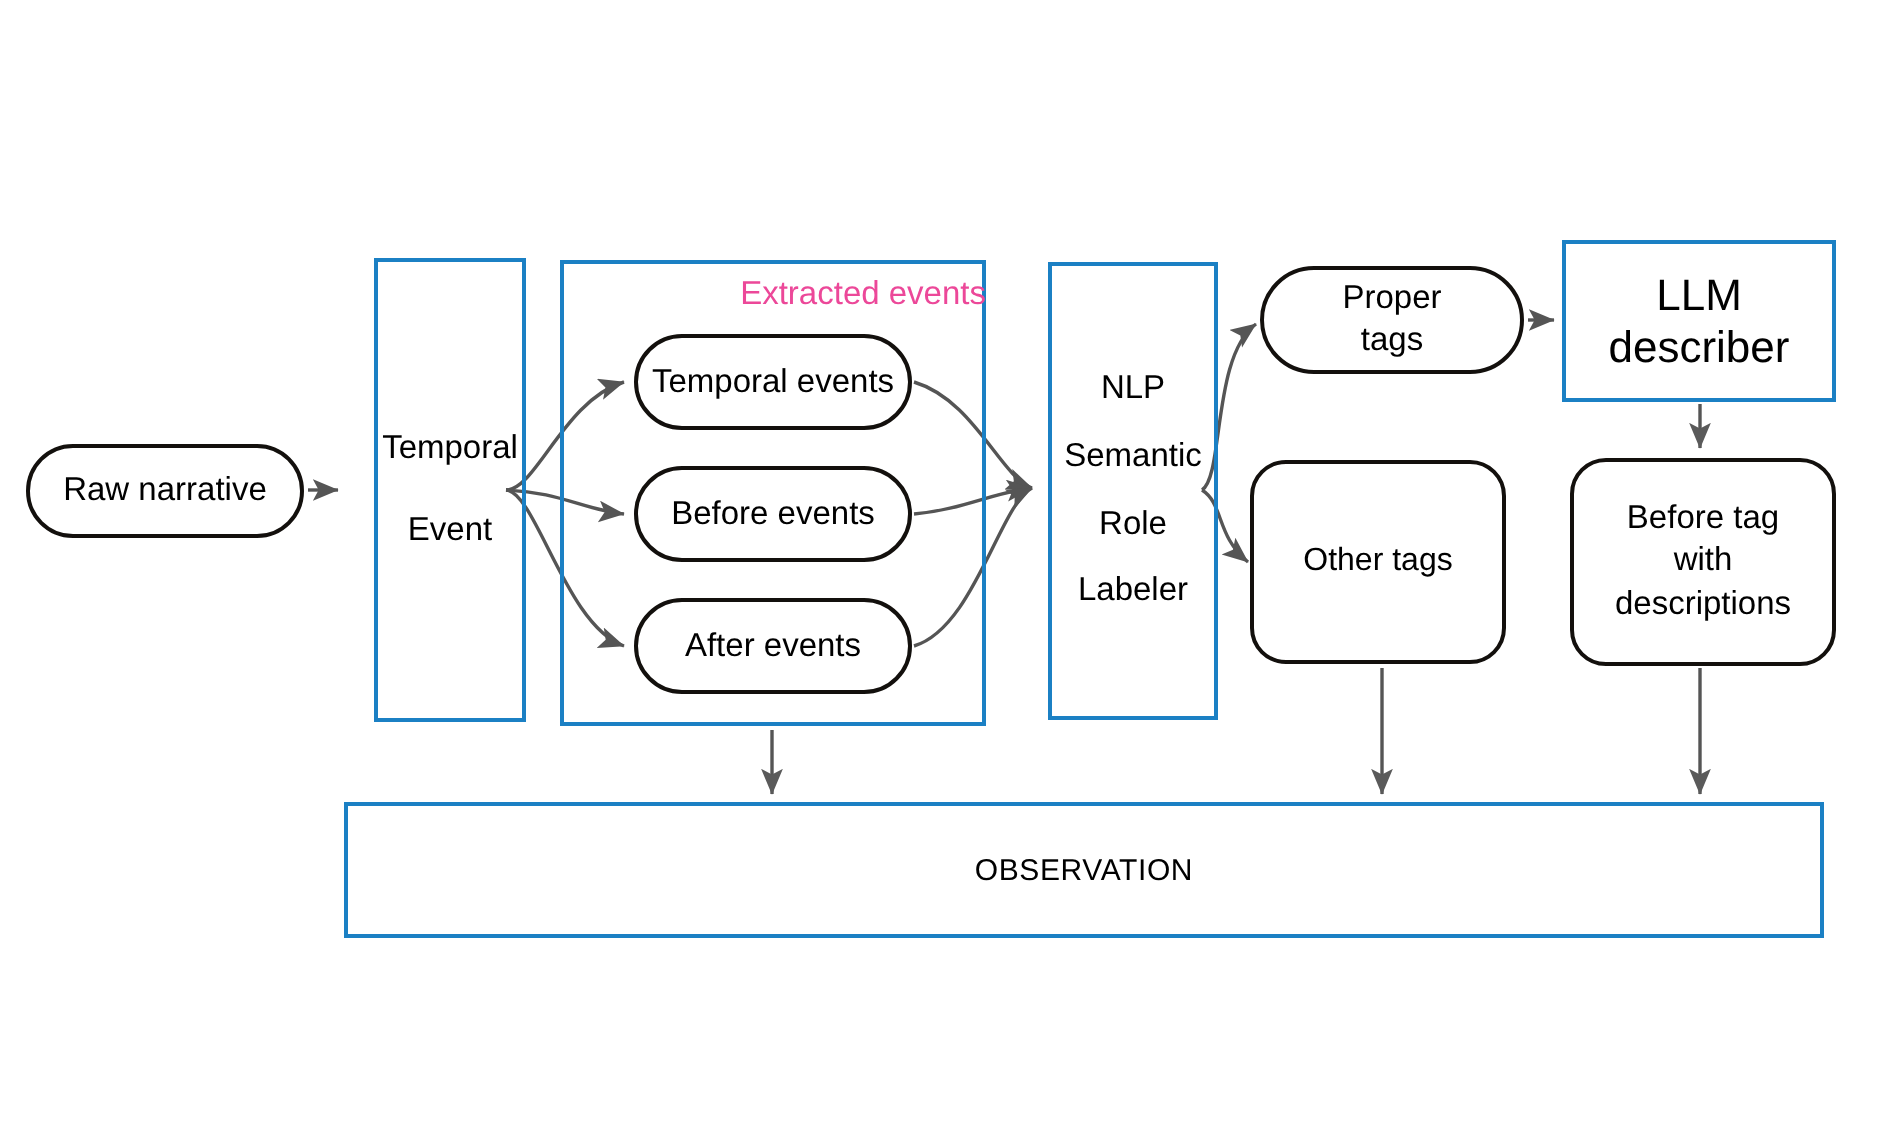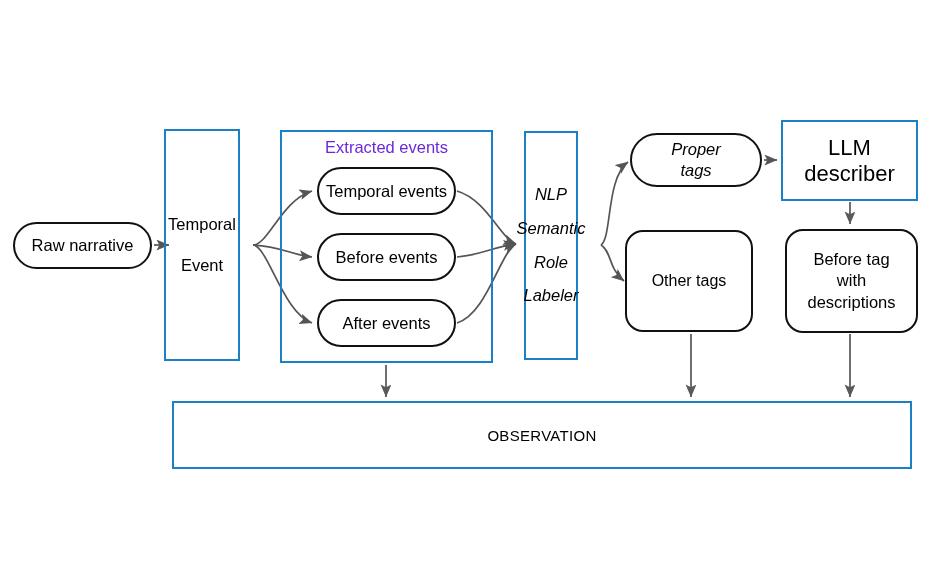--- a/index.html
+++ b/index.html
@@ -53,22 +53,22 @@
     display: flex;
     flex-direction: column;
     align-items: center;
     justify-content: center;
     line-height: 1.62;
   }
   .label-line { display: block; white-space: nowrap; }
 
   .grouptitle {
     position: absolute;
-    text-align: center;
-    color: #6d28d9;
+    text-align: right;
+    color: #ec4899;
     white-space: nowrap;
   }
 </style>
 </head>
 <body>
 
 <div id="canvas">
 
   <svg id="edges" viewBox="0 0 944 567" width="944" height="567" xmlns="http://www.w3.org/2000/svg">
     <defs>
@@ -102,21 +102,21 @@
       <path d="M386,365 L386,397" marker-end="url(#ahd)"></path>
       <path d="M691,334 L691,397" marker-end="url(#ahd)"></path>
       <path d="M850,334 L850,397" marker-end="url(#ahd)"></path>
     </g>
   </svg>
 
   <div class="node pill r-full" style="left:13px; top:222px; width:139px; height:47px; font-size:16.5px;">
     <span>Raw narrative</span>
   </div>
 
-  <div class="node bluebox" style="left:164px; top:129px; width:76px; height:232px;">
+  <div class="node bluebox" style="left:187px; top:129px; width:76px; height:232px;">
     <div class="label-stack" style="font-size:16.5px; line-height:2.5;">
       <span class="label-line">Temporal</span>
       <span class="label-line">Event</span>
     </div>
   </div>
 
   <div class="node bluebox" style="left:280px; top:130px; width:213px; height:233px;"></div>
   <div class="grouptitle" style="left:280px; top:138px; width:213px; font-size:16.5px;">
     <span>Extracted events</span>
   </div>
@@ -126,30 +126,30 @@
   </div>
 
   <div class="node pill r-full" style="left:317px; top:233px; width:139px; height:48px; font-size:16.5px;">
     <span>Before events</span>
   </div>
 
   <div class="node pill r-full" style="left:317px; top:299px; width:139px; height:48px; font-size:16.5px;">
     <span>After events</span>
   </div>
 
-  <div class="node bluebox" style="left:524px; top:131px; width:54px; height:229px;font-style:italic;">
+  <div class="node bluebox" style="left:524px; top:131px; width:85px; height:229px;">
     <div class="label-stack" style="font-size:16.5px; line-height:2.05;">
       <span class="label-line">NLP</span>
       <span class="label-line">Semantic</span>
       <span class="label-line">Role</span>
       <span class="label-line">Labeler</span>
     </div>
   </div>
 
-  <div class="node pill r-full" style="left:630px; top:133px; width:132px; height:54px;font-style:italic;">
+  <div class="node pill r-full" style="left:630px; top:133px; width:132px; height:54px;">
     <div class="label-stack" style="font-size:16.5px; line-height:1.28;">
       <span class="label-line">Proper</span>
       <span class="label-line">tags</span>
     </div>
   </div>
 
   <div class="node pill r-med" style="left:625px; top:230px; width:128px; height:102px; font-size:16px;">
     <span>Other tags</span>
   </div>
 

